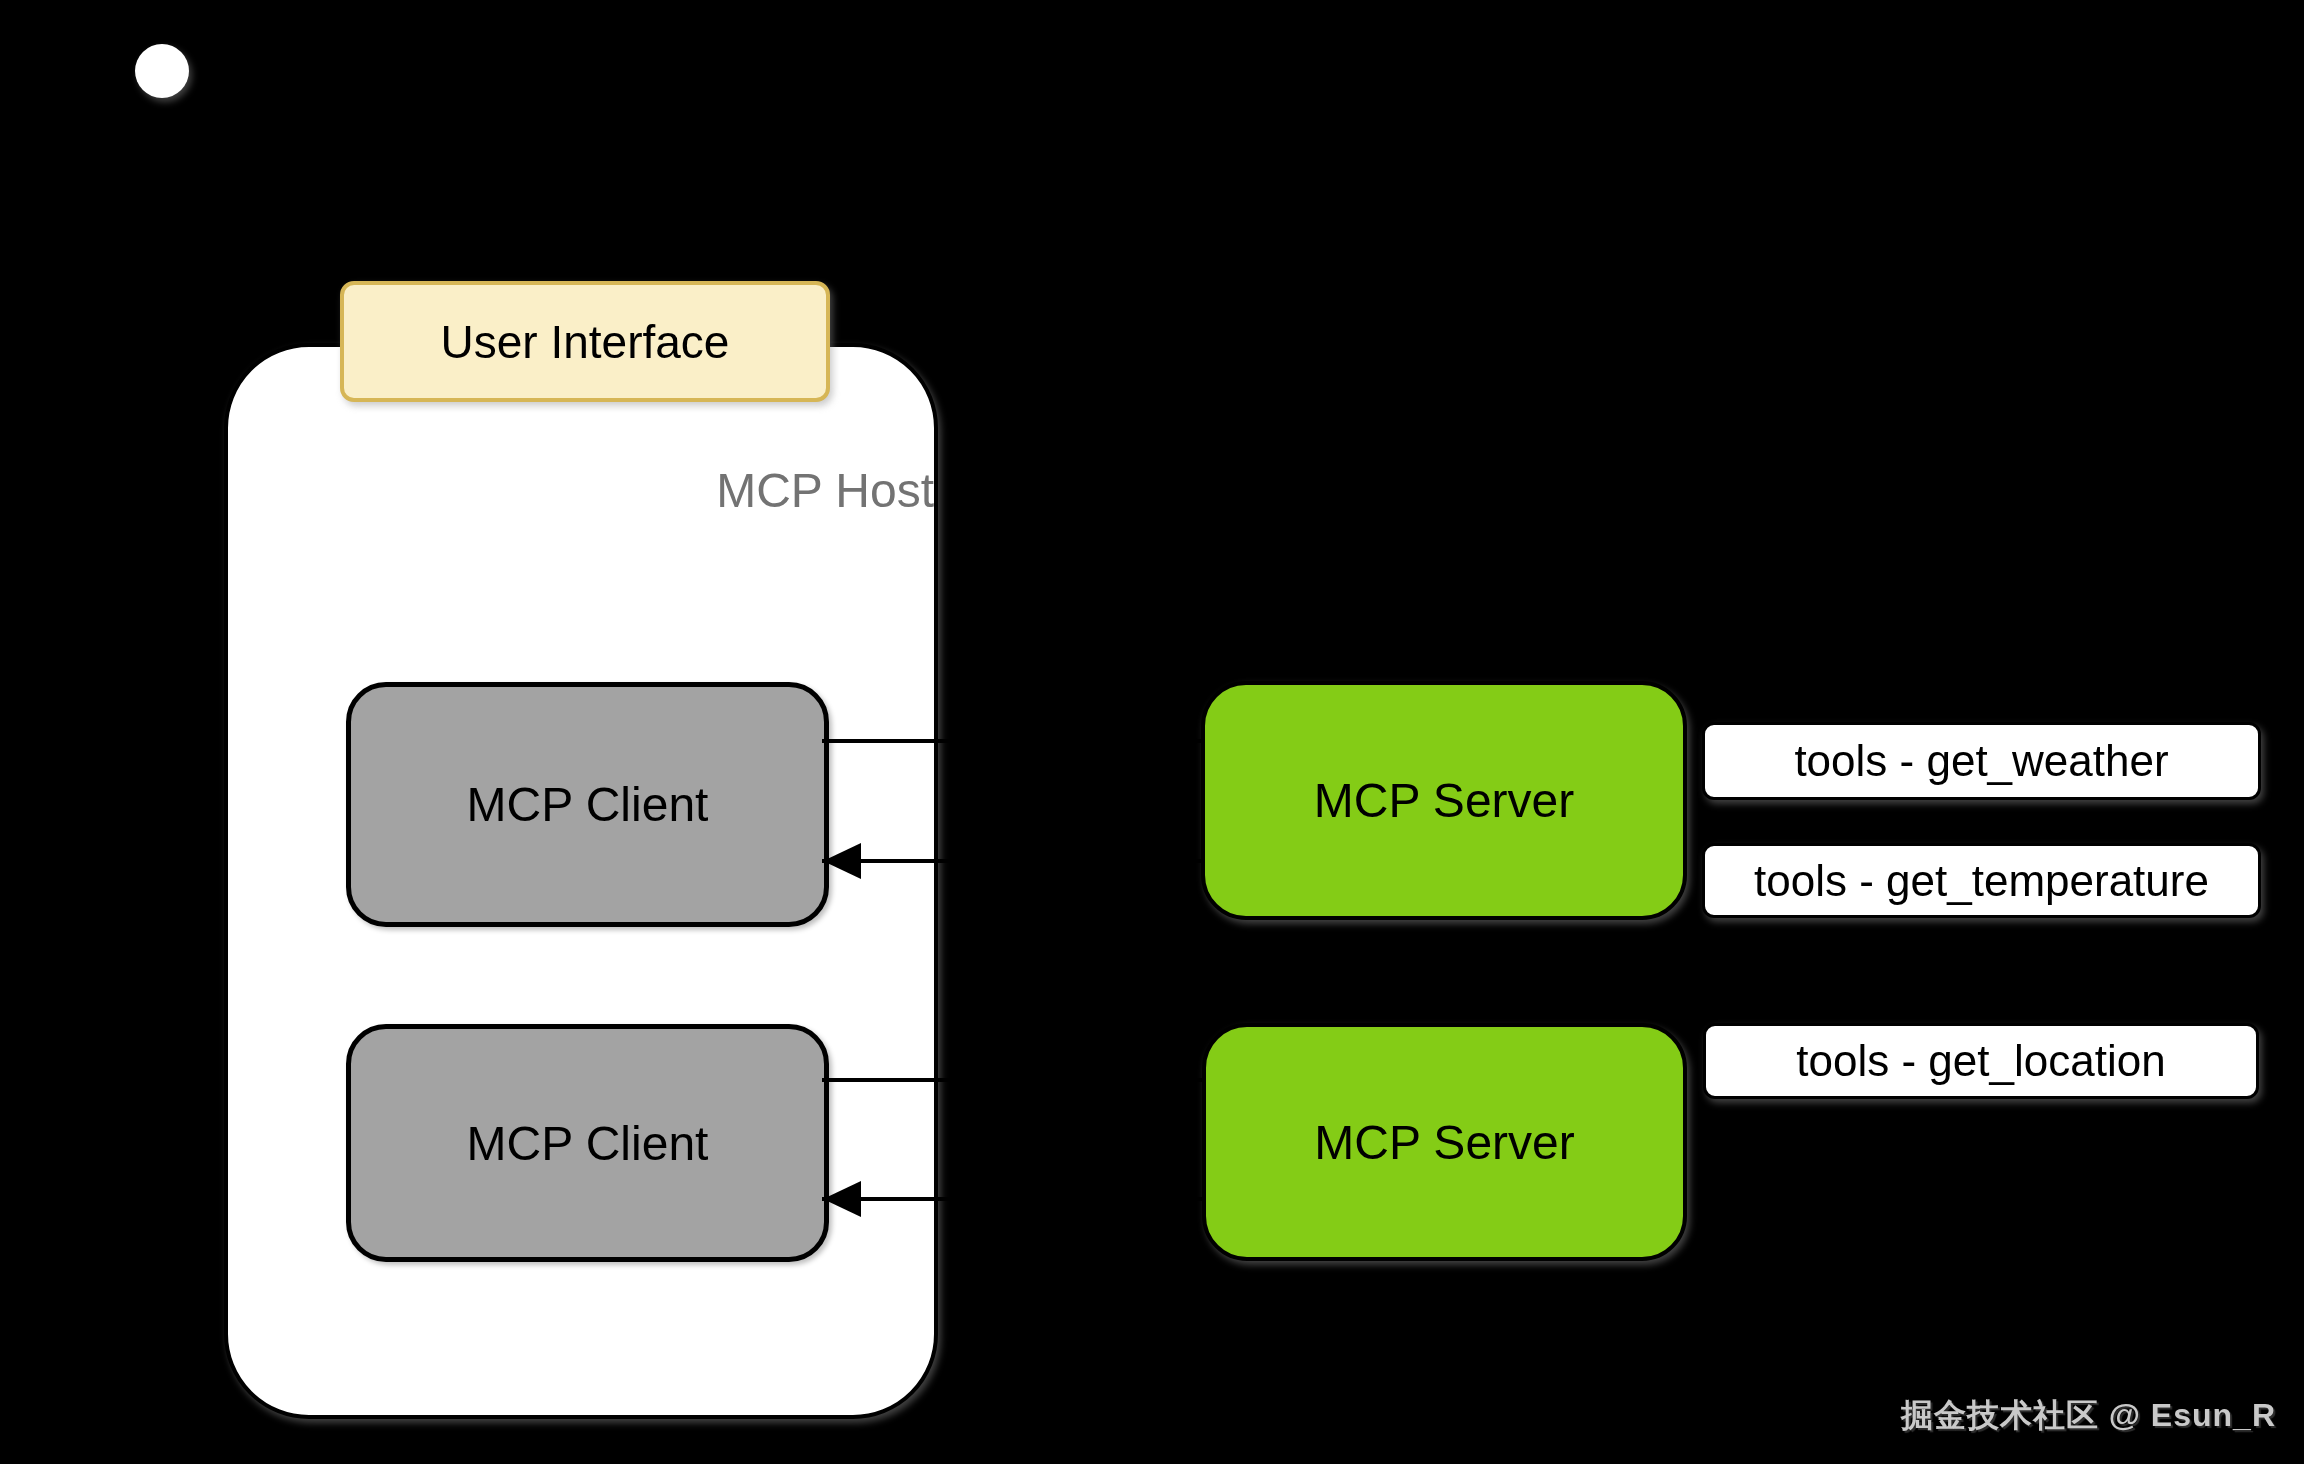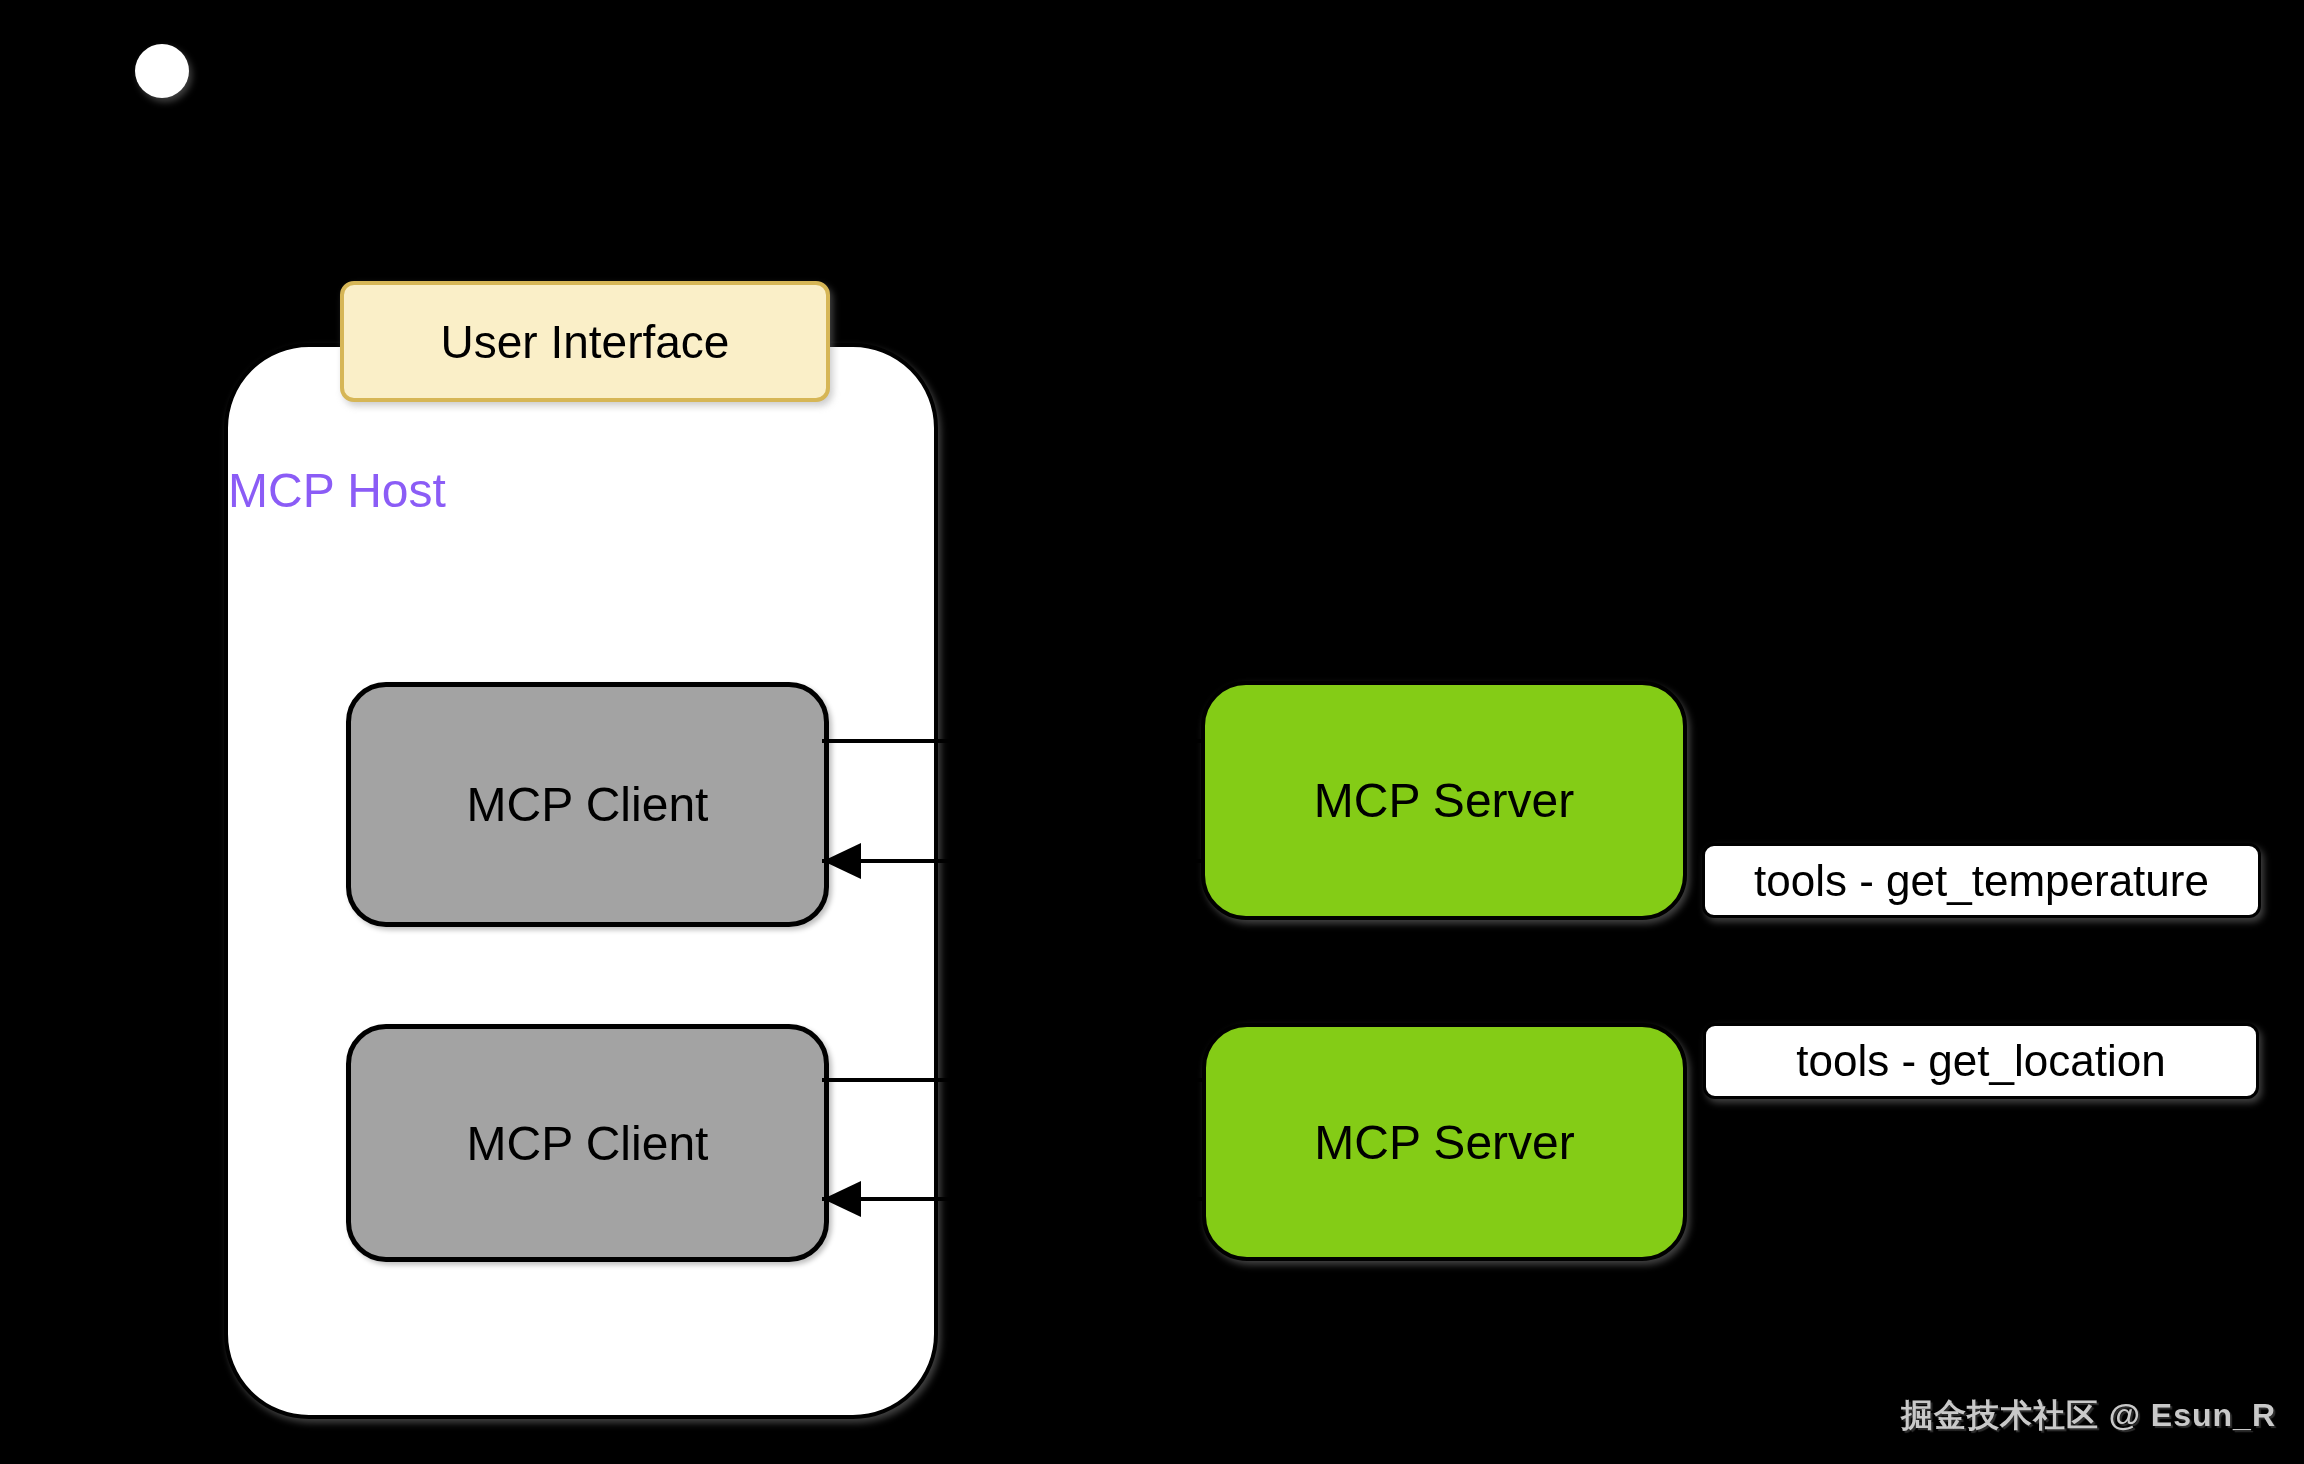--- a/index.html
+++ b/index.html
@@ -36,24 +36,24 @@
     left: 224px; top: 343px;
     width: 714px; height: 1076px;
     background: #ffffff;
     border: 4px solid #000000;
     border-radius: 85px;
   }
   .host-label {
     position: absolute;
     left: 0; top: 108px;
     width: 100%;
-    text-align: left;
+    text-align: right;
     font-size: 48px;
     line-height: 72px;
-    color: #8b5cf6;
+    color: #737373;
   }
   .ui-box {
     left: 340px; top: 281px;
     width: 490px; height: 121px;
     background: #FAEFC8;
     border: 4px solid #D6B656;
     border-radius: 14px;
     font-size: 46px;
     z-index: 5;
     justify-content: center;
@@ -162,20 +162,23 @@
   <div class="arrowhead arrow-left ah-2"></div>
   <div class="arrowhead arrow-right ah-4"></div>
 
   <div class="shape server server-1 gray-shadow">
     <span>MCP Server</span>
   </div>
   <div class="shape server server-2 gray-shadow">
     <span>MCP Server</span>
   </div>
 
+  <div class="shape tool tool-1 gray-shadow">
+    <span>tools - get_weather</span>
+  </div>
   <div class="shape tool tool-2 gray-shadow">
     <span>tools - get_temperature</span>
   </div>
   <div class="shape tool tool-3 gray-shadow">
     <span>tools - get_location</span>
   </div>
 
   <div class="watermark">掘金技术社区 @ Esun_R</div>
 
 </div>

